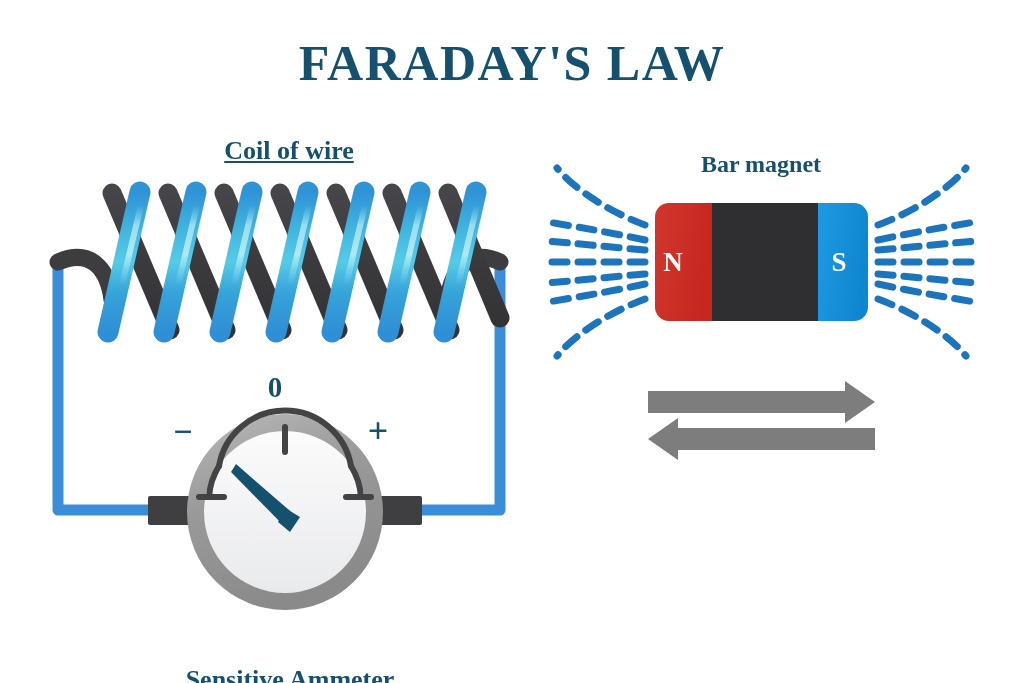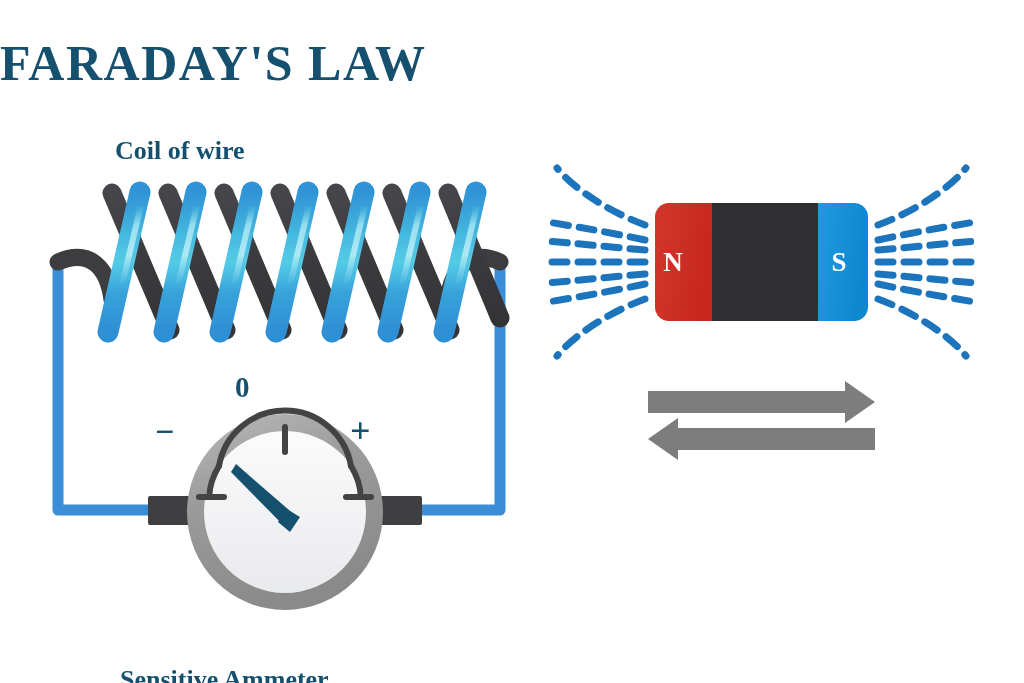--- a/index.html
+++ b/index.html
@@ -16,37 +16,38 @@
     width: 1024px;
     height: 683px;
     background: #ffffff;
     overflow: hidden;
   }
   .label {
     position: absolute;
     color: #15506f;
     font-family: "Liberation Serif", "DejaVu Serif", serif;
     font-weight: bold;
-    text-align: left;
+    text-align: center;
     white-space: pre;
     line-height: 1.18;
     user-select: none;
   }
   #title-text {
     left: 0;
     top: 34px;
     width: 1024px;
     font-size: 50px;
     letter-spacing: 1.5px;
   }
   #coil-label-text {
-    left: 115px;
+    left: 129px;
     top: 136px;
     width: 320px;
     font-size: 26px;
+    text-decoration: underline;
   }
   #magnet-label-text {
     left: 636px;
     top: 150px;
     width: 250px;
     font-size: 24px;
   }
   #ammeter-label-text {
     left: 120px;
     top: 620px;
@@ -242,20 +243,21 @@
     <g clip-path="url(#magnetClip)">
       <rect x="655" y="203" width="57" height="118" fill="url(#northGrad)"></rect>
       <rect x="712" y="203" width="106" height="118" fill="#2f2f31"></rect>
       <rect x="818" y="203" width="50" height="118" fill="url(#southGrad)"></rect>
     </g>
   </svg>
 
   <div id="pole-n-text">N</div>
   <div id="pole-s-text">S</div>
 
+  <div class="label" id="magnet-label-text">Bar magnet</div>
 
   <svg class="layer" viewBox="0 0 1024 683" xmlns="http://www.w3.org/2000/svg">
     <polygon points="648,391 845,391 845,381 875,402 845,423 845,413 648,413" fill="#7d7d7d"></polygon>
     <polygon points="875,428 678,428 678,418 648,439 678,460 678,450 875,450" fill="#7d7d7d"></polygon>
   </svg>
 
 
 </div>
 
 </body></html>

